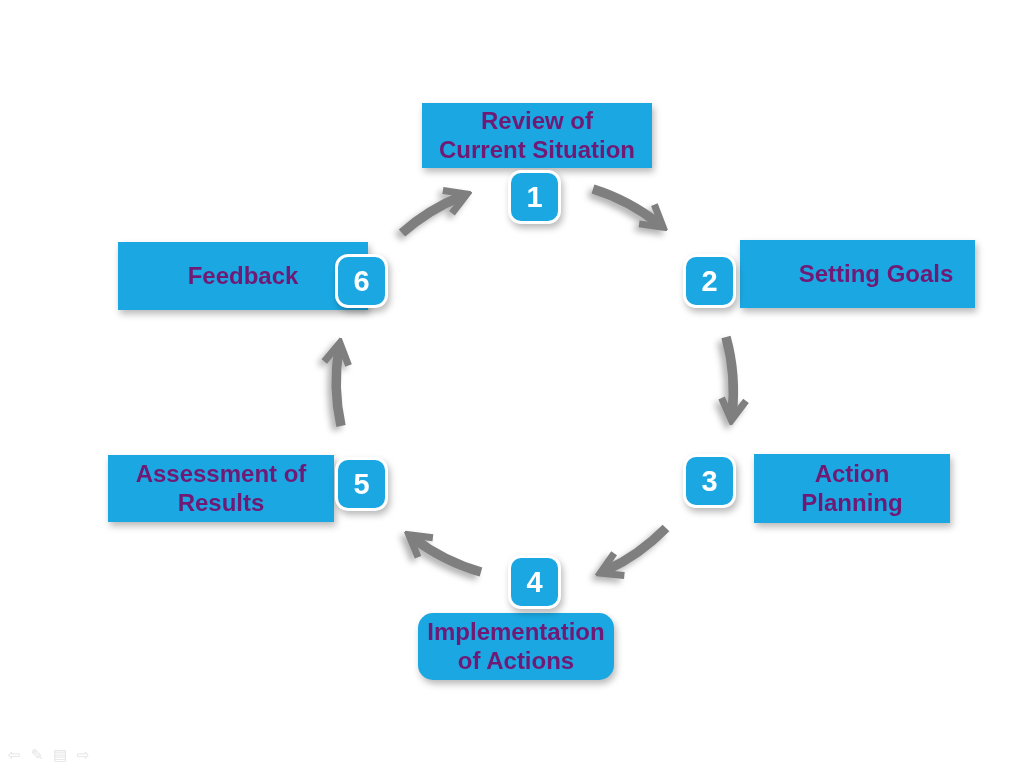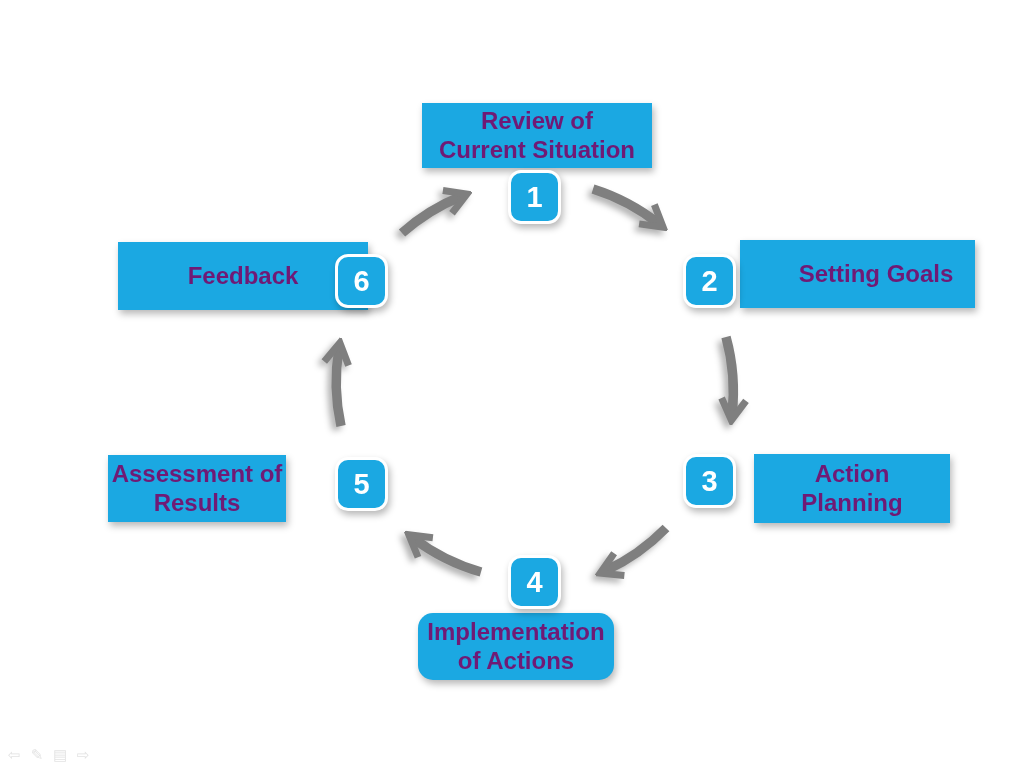--- a/index.html
+++ b/index.html
@@ -25,21 +25,21 @@
     z-index:2;
   }
   .b1{left:422px;top:103px;width:230px;height:65px;}
   .n1{left:508px;top:170px;}
   .b2{left:740px;top:240px;width:198px;height:68px;padding-left:37px;}
   .n2{left:683px;top:254px;}
   .b3{left:738px;top:454px;width:196px;height:69px;margin-left:16px;}
   .n3{left:683px;top:454px;}
   .b4{left:418px;top:613px;width:196px;height:67px;border-radius:15px;}
   .n4{left:508px;top:555px;}
-  .b5{left:108px;top:455px;width:178px;height:67px;}
+  .b5{left:108px;top:455px;width:226px;height:67px;}
   .n5{left:335px;top:457px;}
   .b6{left:84px;top:242px;width:250px;height:68px;margin-left:34px;}
   .n6{left:335px;top:254px;}
   .controls{
     position:absolute;left:6px;top:746px;display:flex;gap:7px;
     color:#e3e3e3;font-size:15px;line-height:18px;user-select:none;
   }
   .controls span{width:16px;text-align:center;cursor:pointer;}
 </style>
 </head>

